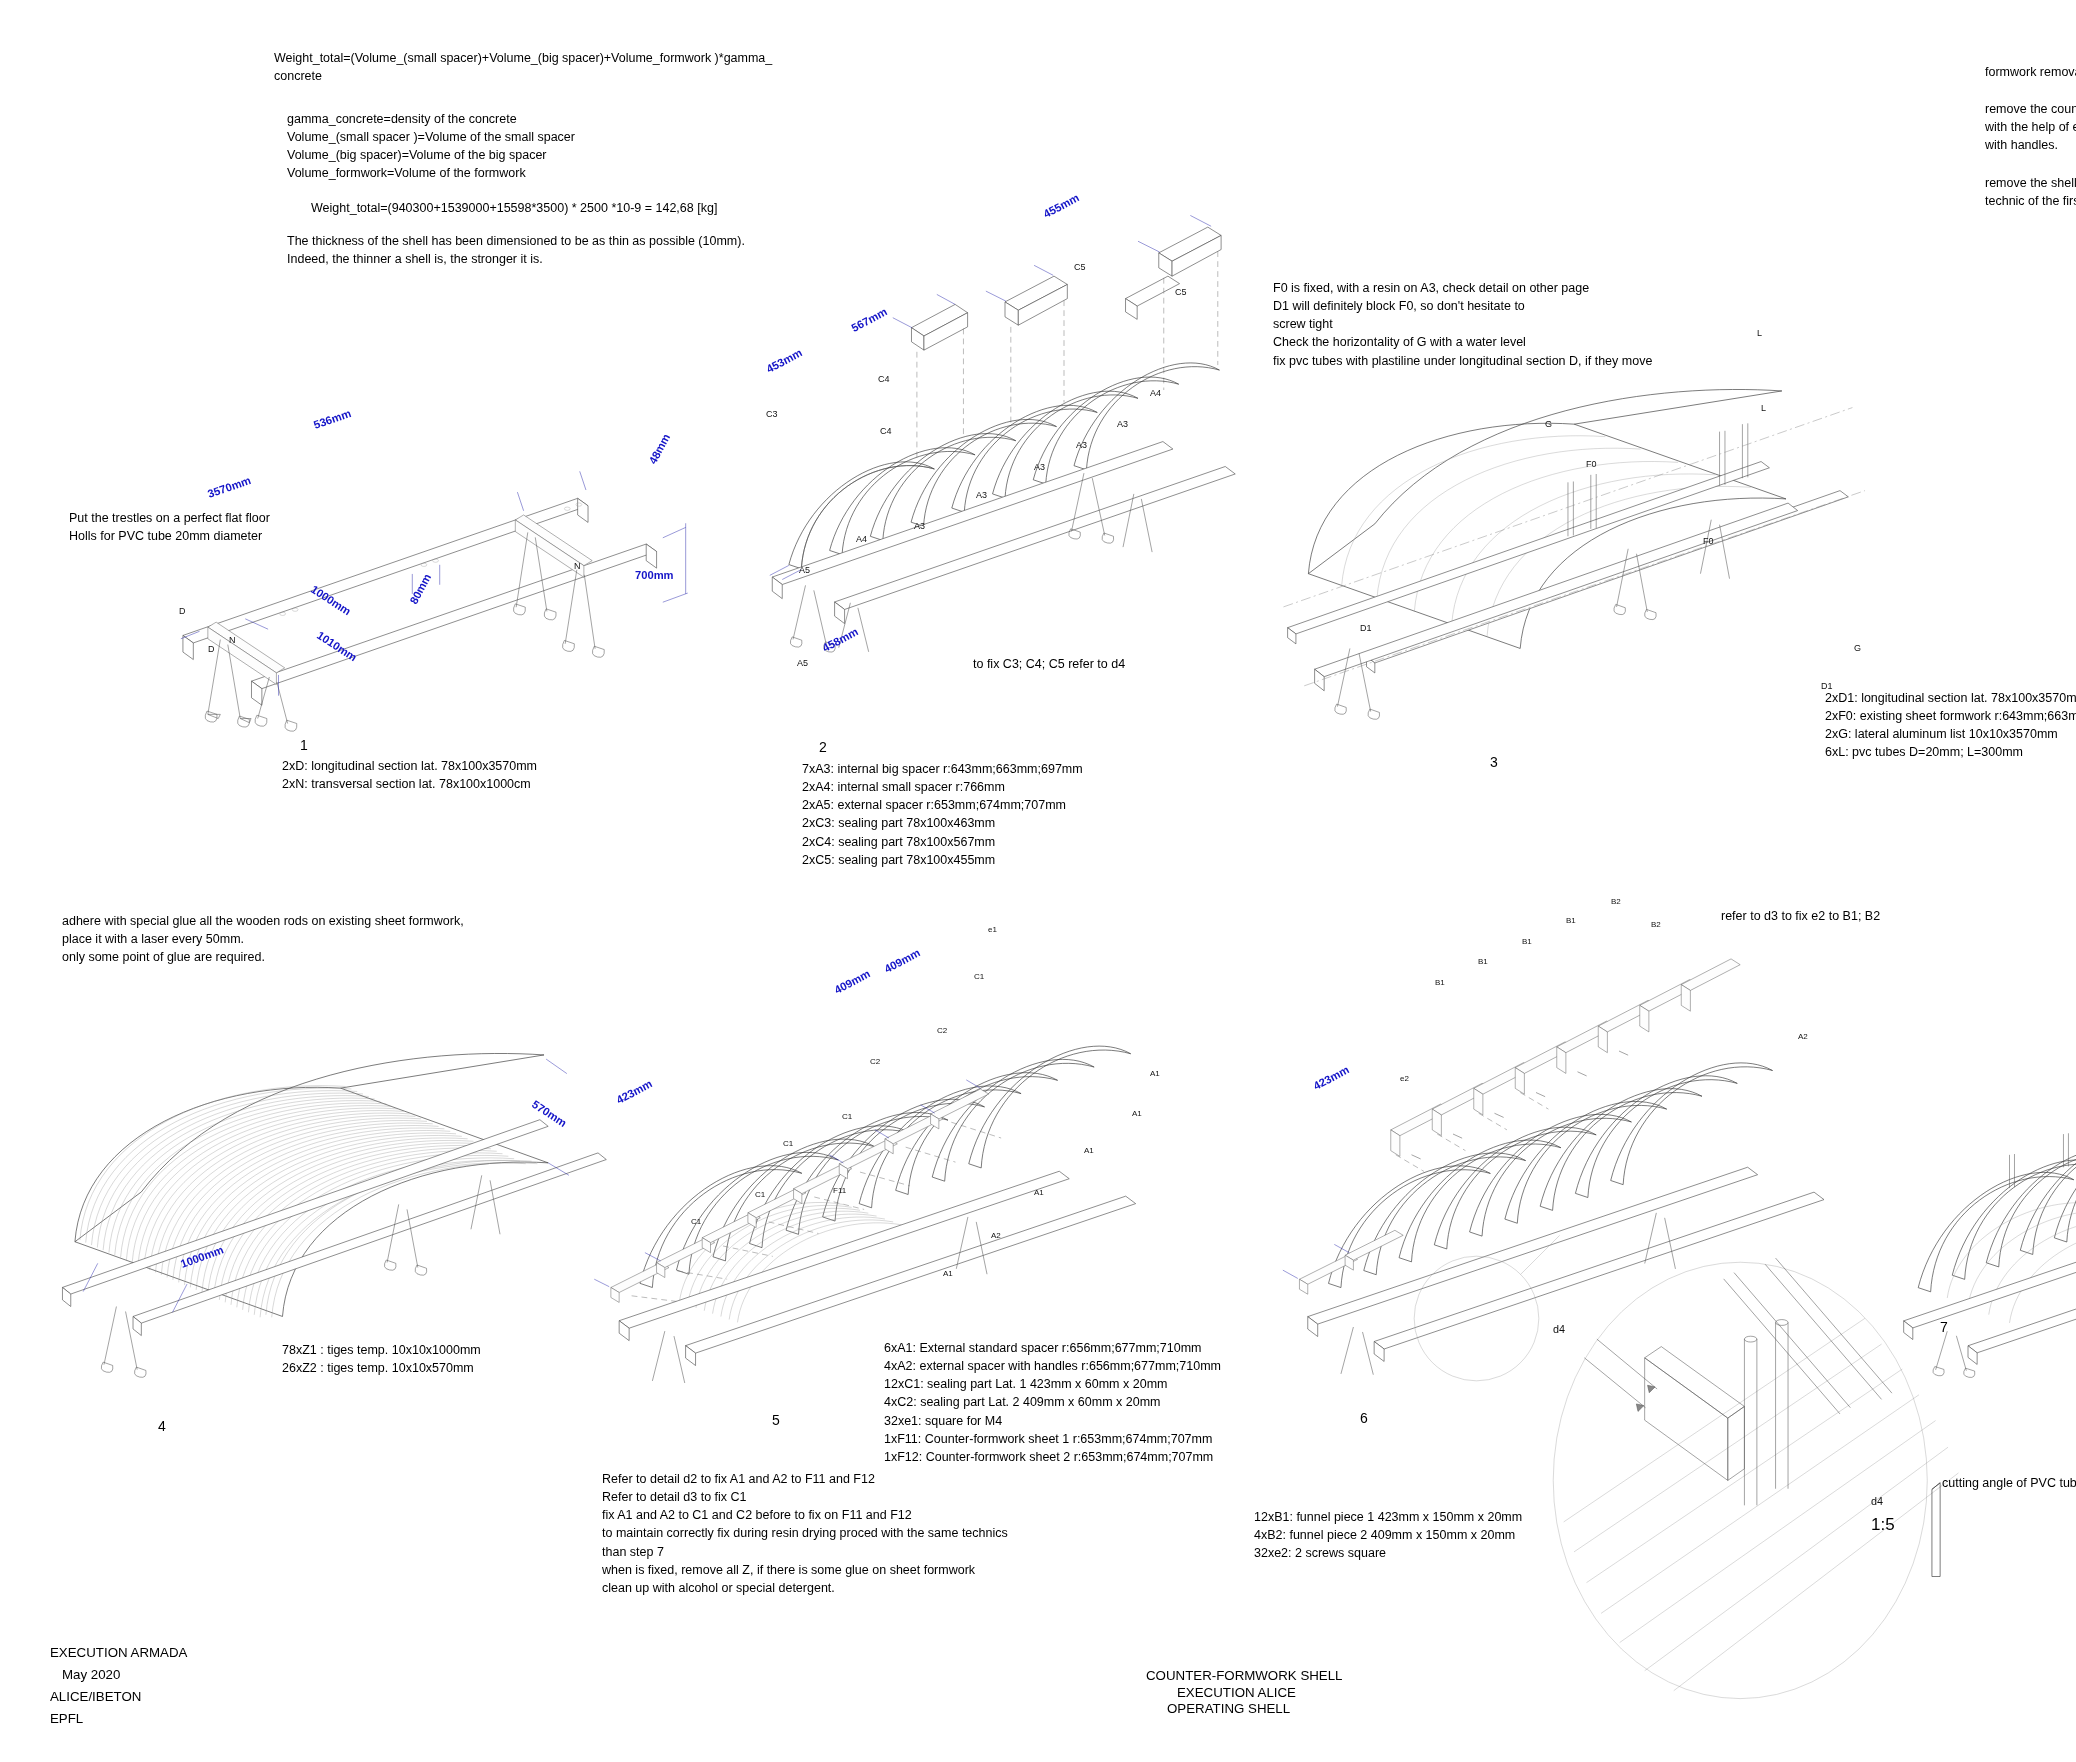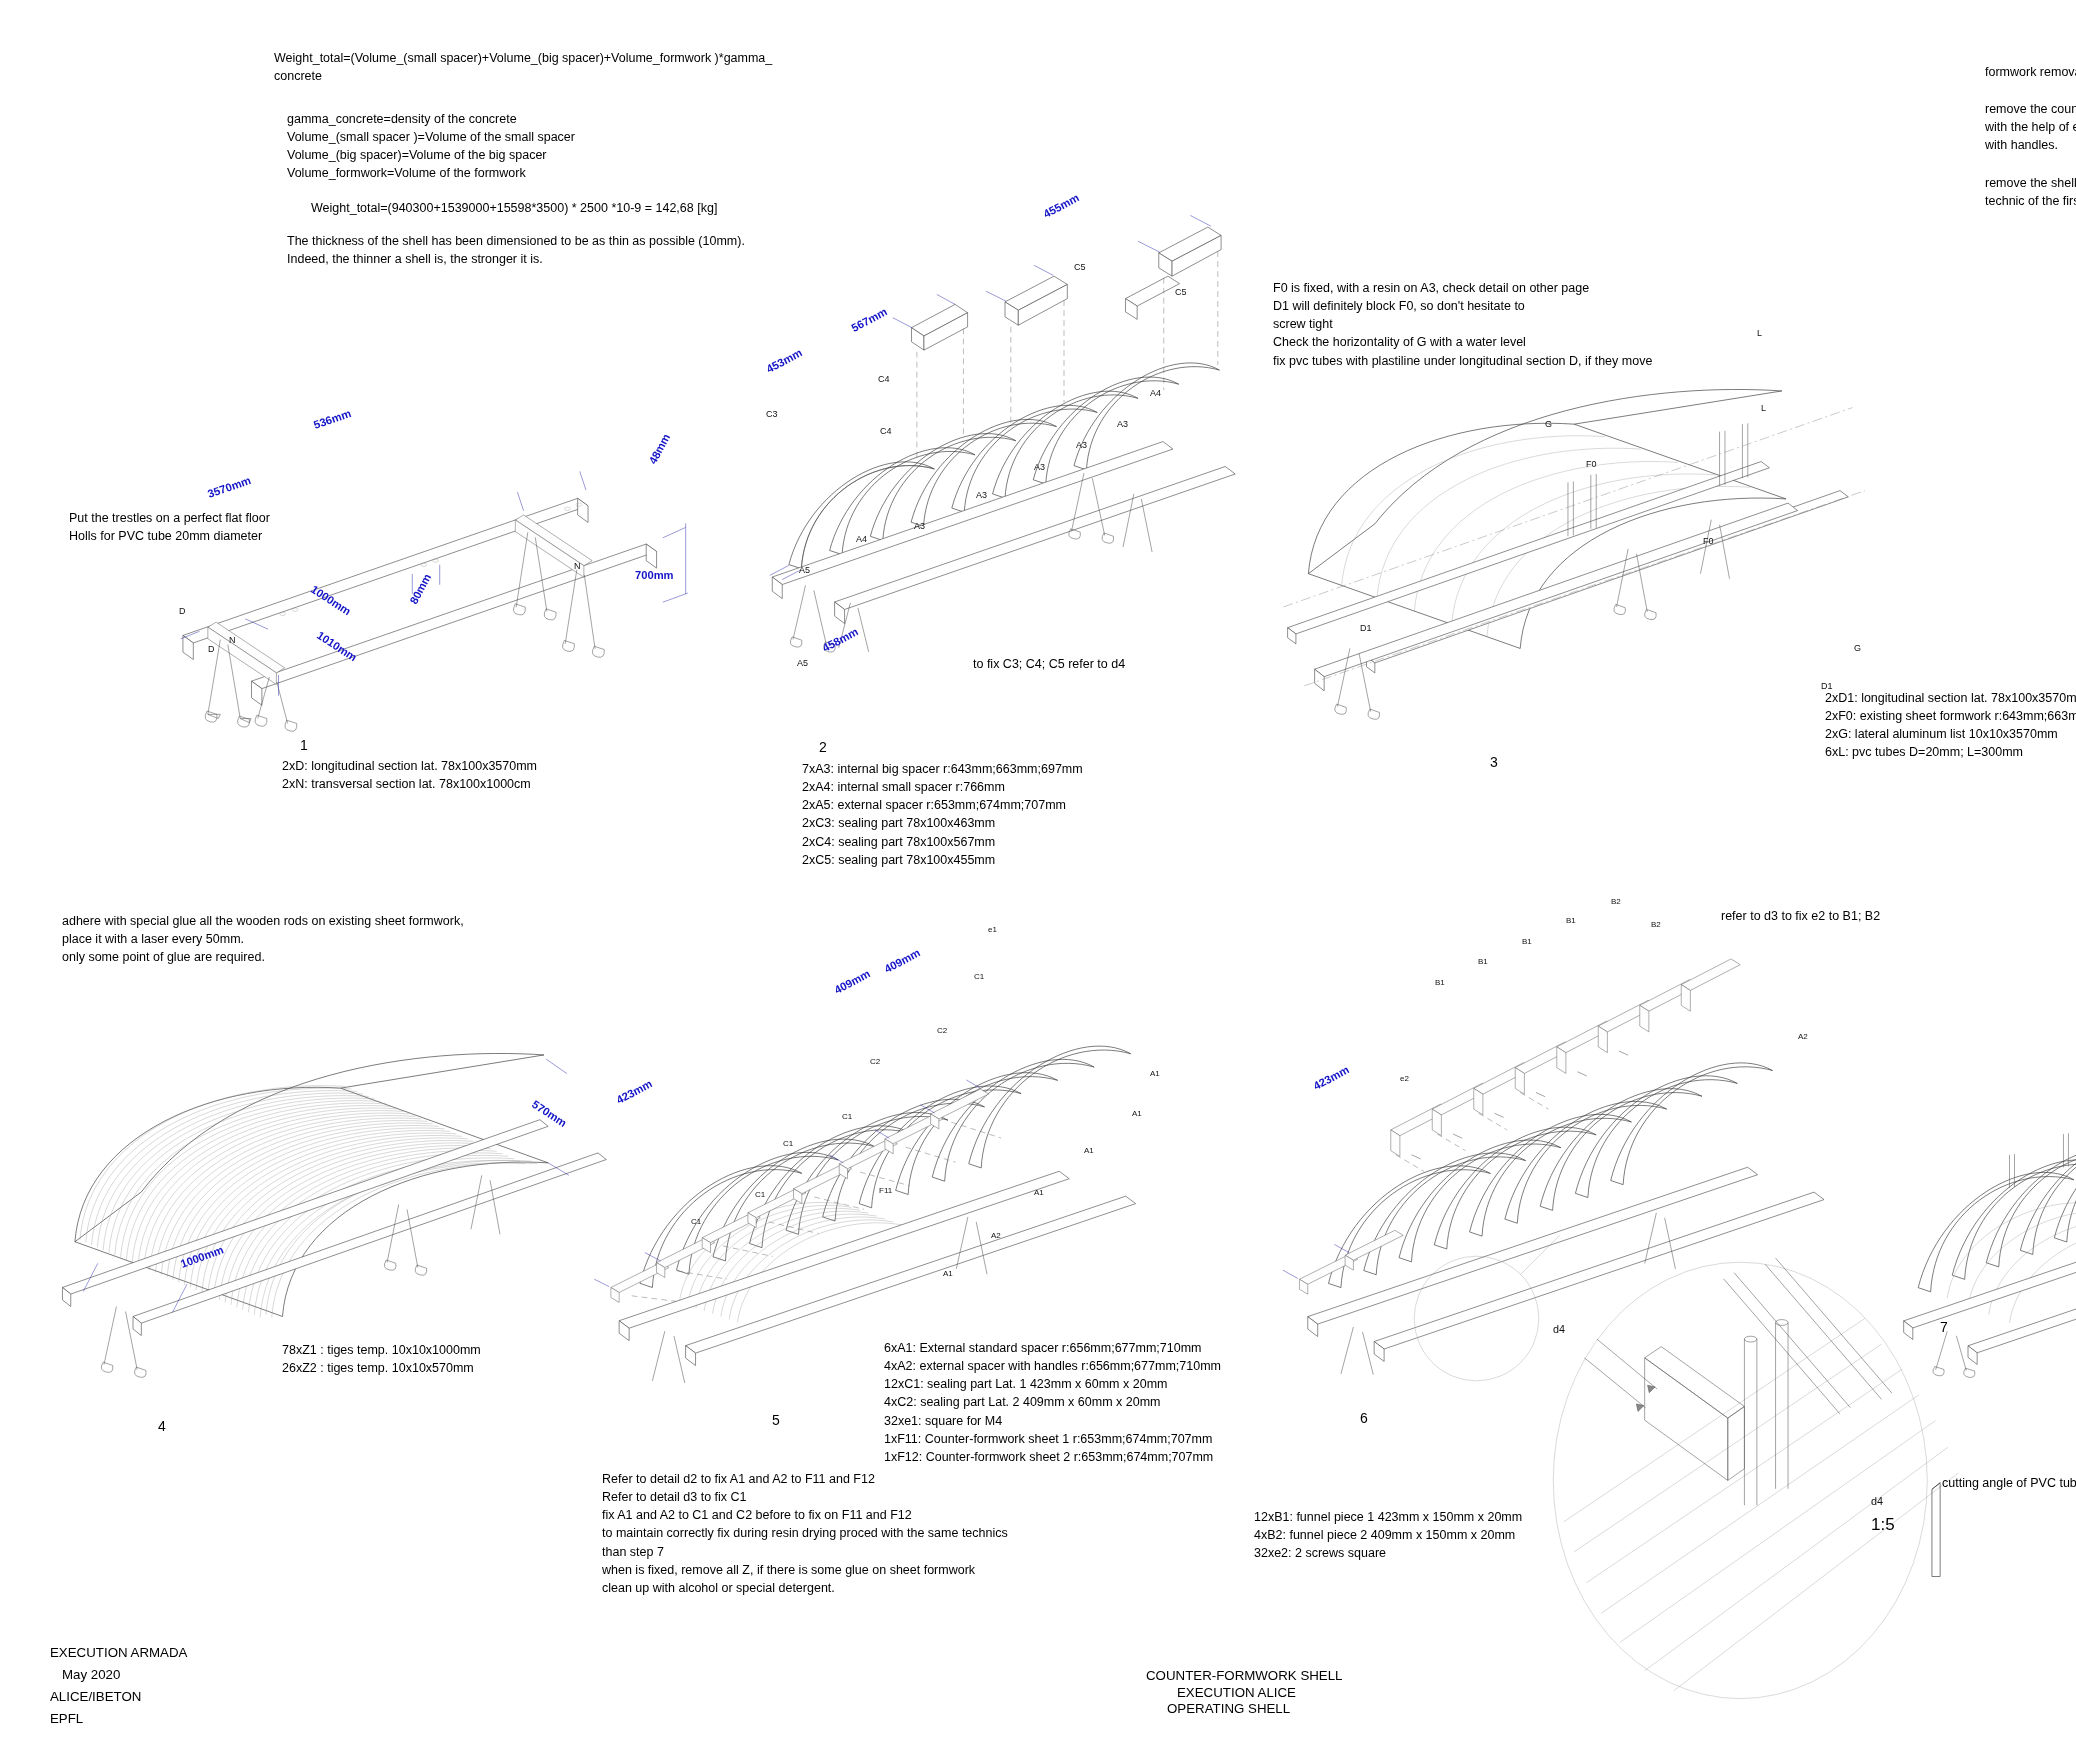--- a/index.html
+++ b/index.html
@@ -497,21 +497,21 @@
 <div class="abs lbl-sm" style="left:842px;top:1112px;">C1</div>
 <div class="abs lbl-sm" style="left:783px;top:1139px;">C1</div>
 <div class="abs lbl-sm" style="left:755px;top:1190px;">C1</div>
 <div class="abs lbl-sm" style="left:691px;top:1217px;">C1</div>
 <div class="abs lbl-sm" style="left:1150px;top:1069px;">A1</div>
 <div class="abs lbl-sm" style="left:1132px;top:1109px;">A1</div>
 <div class="abs lbl-sm" style="left:1084px;top:1146px;">A1</div>
 <div class="abs lbl-sm" style="left:1034px;top:1188px;">A1</div>
 <div class="abs lbl-sm" style="left:991px;top:1231px;">A2</div>
 <div class="abs lbl-sm" style="left:943px;top:1269px;">A1</div>
-<div class="abs lbl-sm" style="left:879px;top:1186px;">F11</div>
+<div class="abs lbl-sm" style="left:833px;top:1186px;">F11</div>
 
 <div class="abs num" style="left:772px;top:1412px;">5</div>
 <div class="abs txt" style="left:884px;top:1339px;width:519px;">6xA1: External standard spacer r:656mm;677mm;710mm
 4xA2: external spacer with handles r:656mm;677mm;710mm
 12xC1: sealing part Lat. 1 423mm x 60mm x 20mm
 4xC2: sealing part Lat. 2 409mm x 60mm x 20mm
 32xe1: square for M4
 1xF11: Counter-formwork sheet 1 r:653mm;674mm;707mm
 1xF12: Counter-formwork sheet 2 r:653mm;674mm;707mm</div>
 <div class="abs txt" style="left:602px;top:1470px;width:581px;">Refer to detail d2 to fix A1 and A2 to F11 and F12

